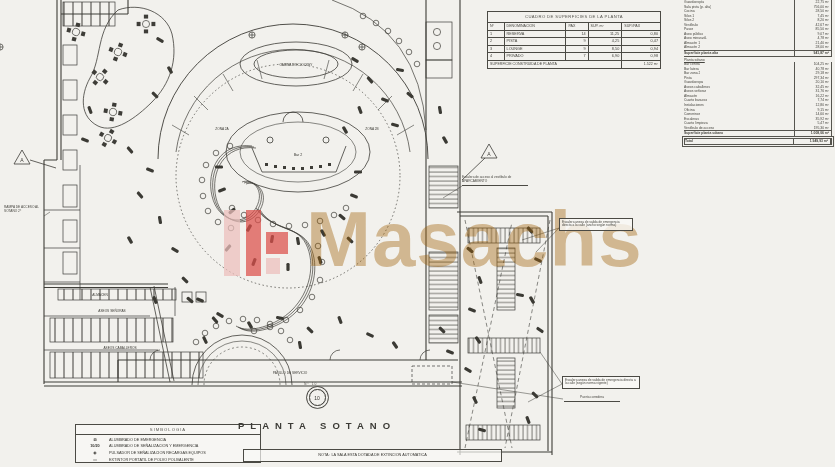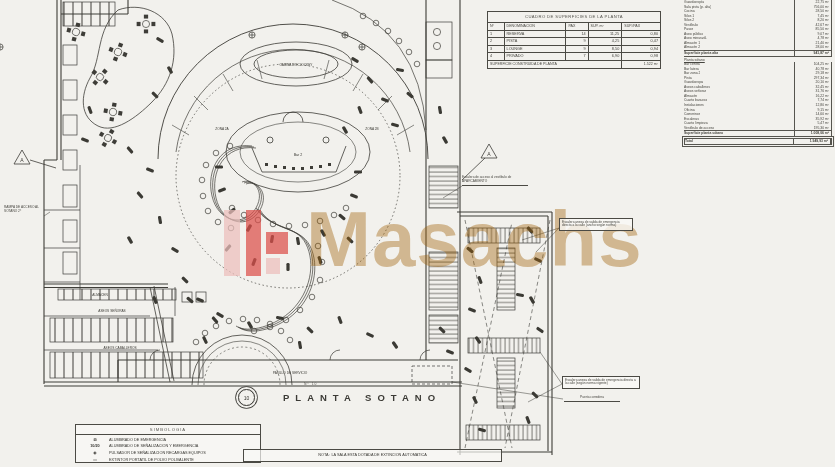--- a/index.html
+++ b/index.html
@@ -38,21 +38,21 @@
   #legend{left:75px;top:424px;width:184px;border:1px solid #4a4943;font-size:3.8px;
           line-height:4.2px;background:rgba(250,249,246,.7);}
   #legend .hd{border-bottom:1px solid #4a4943;text-align:center;font-size:4.2px;
               letter-spacing:1px;padding:2.5px 0;color:#55544e;}
   #legend .lrow{display:flex;gap:5px;padding:2.5px 4px 0 10px;}
   #legend .sym{width:18px;text-align:center;font-weight:bold;}
   
   #note-box{left:243px;top:449px;width:257px;border:1px solid #4a4943;text-align:center;
             font-size:3.8px;line-height:5px;padding:3px 0;background:rgba(250,249,246,.7);}
   
-  #title-block{left:238px;top:389px;display:flex;align-items:center;gap:28px;}
+  #title-block{left:238px;top:389px;display:flex;align-items:center;gap:14px;flex-direction:column;}
   #title-marker{width:15px;height:15px;border:1px solid #3d3c37;border-radius:50%;
                 display:flex;align-items:center;justify-content:center;font-size:5px;
                 box-shadow:0 0 0 2px #f3f2ee,0 0 0 2.8px #3d3c37;}
   #title-text{font-size:9.5px;font-weight:bold;letter-spacing:6px;color:#3b3a35;}
   #title-prefix{position:absolute;left:66px;top:-7px;font-size:3.4px;letter-spacing:1px;color:#55544e;}
   
   .ann{position:absolute;z-index:8;font-size:3.2px;line-height:3.9px;color:#45443e;}
   .ann.box{border:1px solid #4a4943;padding:1.5px 2px;background:rgba(250,249,246,.8);}
   .ann.u{border-bottom:1px solid #4a4943;padding-bottom:1px;}
   #ann-parking{left:462px;top:176px;width:66px;}

